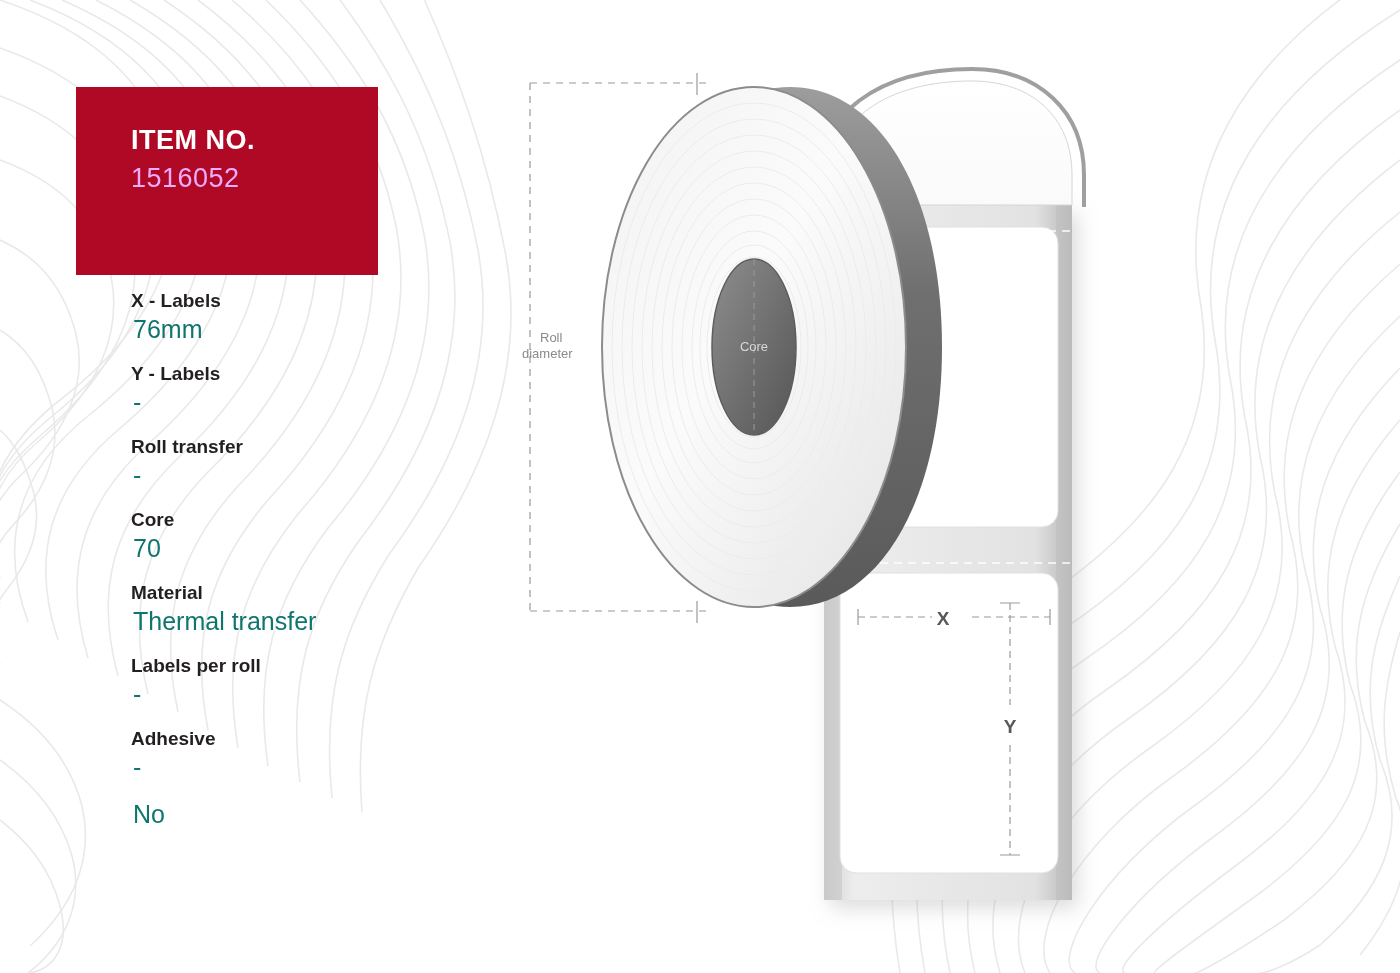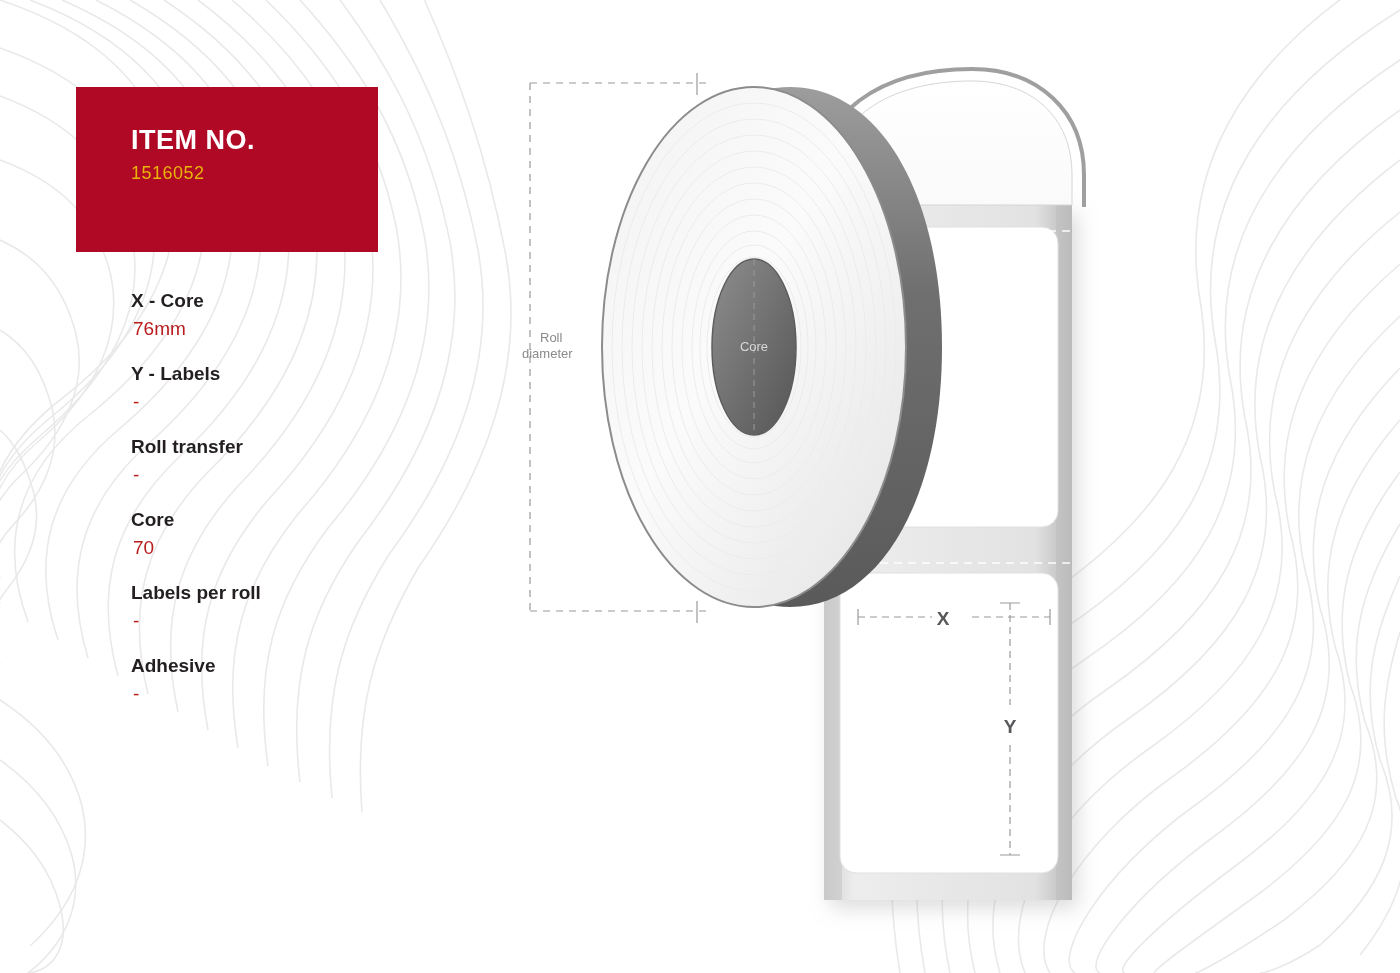--- a/index.html
+++ b/index.html
@@ -25,39 +25,39 @@
     z-index: 0;
     pointer-events: none;
   }
 
   
   #item-banner {
     position: absolute;
     left: 76px;
     top: 87px;
     width: 302px;
-    height: 165px;
+    height: 188px;
     background: #b00926;
     z-index: 3;
   }
   #item-banner .item-title {
     position: absolute;
     left: 55px;
     top: 38px;
     color: #ffffff;
     font-size: 27px;
     font-weight: bold;
     letter-spacing: 0.5px;
   }
   #item-banner .item-number {
     position: absolute;
     left: 55px;
     top: 76px;
-    color: #eab308;
-    font-size: 18px;
+    color: #f0abfc;
+    font-size: 27px;
     font-weight: normal;
     letter-spacing: 0.5px;
   }
 
   
   #spec-list {
     position: absolute;
     left: 131px;
     top: 288px;
     width: 330px;
@@ -66,23 +66,23 @@
   .spec-row {
     margin-bottom: 17px;
   }
   .spec-label {
     font-size: 19px;
     font-weight: bold;
     color: #231f20;
     line-height: 26px;
   }
   .spec-value {
-    font-size: 19px;
+    font-size: 25px;
     font-weight: normal;
-    color: #b91c1c;
+    color: #0f766e;
     line-height: 30px;
     padding-left: 2px;
   }
 
   
   #roll-figure {
     position: absolute;
     left: 472px;
     top: 55px;
     width: 660px;
@@ -155,44 +155,49 @@
     </g>
   </svg>
 
   <div id="item-banner" style="background: rgb(176, 9, 38);">
     <div class="item-title">ITEM NO.</div>
     <div class="item-number">1516052</div>
   </div>
 
   <div id="spec-list">
     <div class="spec-row">
-      <div class="spec-label">X - Core</div>
+      <div class="spec-label">X - Labels</div>
       <div class="spec-value">76mm</div>
     </div>
     <div class="spec-row">
       <div class="spec-label">Y - Labels</div>
       <div class="spec-value">-</div>
     </div>
     <div class="spec-row">
       <div class="spec-label">Roll transfer</div>
       <div class="spec-value">-</div>
     </div>
     <div class="spec-row">
       <div class="spec-label">Core</div>
       <div class="spec-value">70</div>
     </div>
     <div class="spec-row">
+      <div class="spec-label">Material</div>
+      <div class="spec-value">Thermal transfer</div>
+    </div>
+    <div class="spec-row">
       <div class="spec-label">Labels per roll</div>
       <div class="spec-value">-</div>
     </div>
     <div class="spec-row">
       <div class="spec-label">Adhesive</div>
       <div class="spec-value">-</div>
     </div>
     <div class="spec-row">
+      <div class="spec-value">No</div>
     </div>
   </div>
 
   <div id="roll-figure">
     <svg width="660" height="890" viewBox="0 0 660 890" fill="none">
       <defs>
         <linearGradient id="rollFaceGrad" x1="0" y1="0" x2="1" y2="1">
           <stop offset="0%" stop-color="#f2f2f2"></stop>
           <stop offset="45%" stop-color="#fbfbfb"></stop>
           <stop offset="100%" stop-color="#e3e3e3"></stop>

